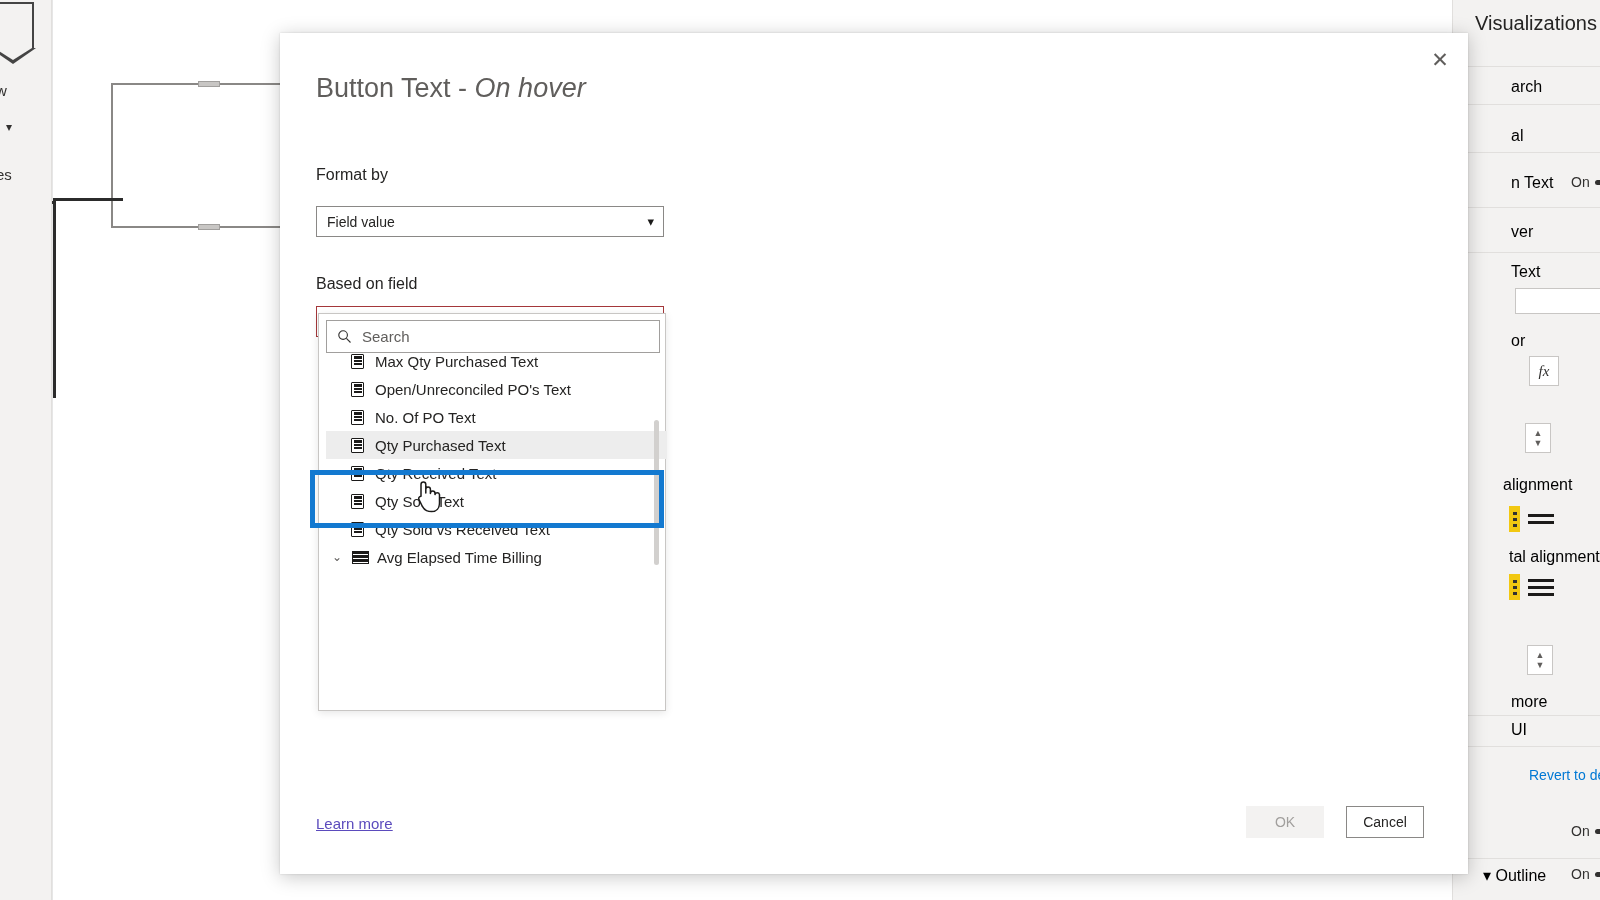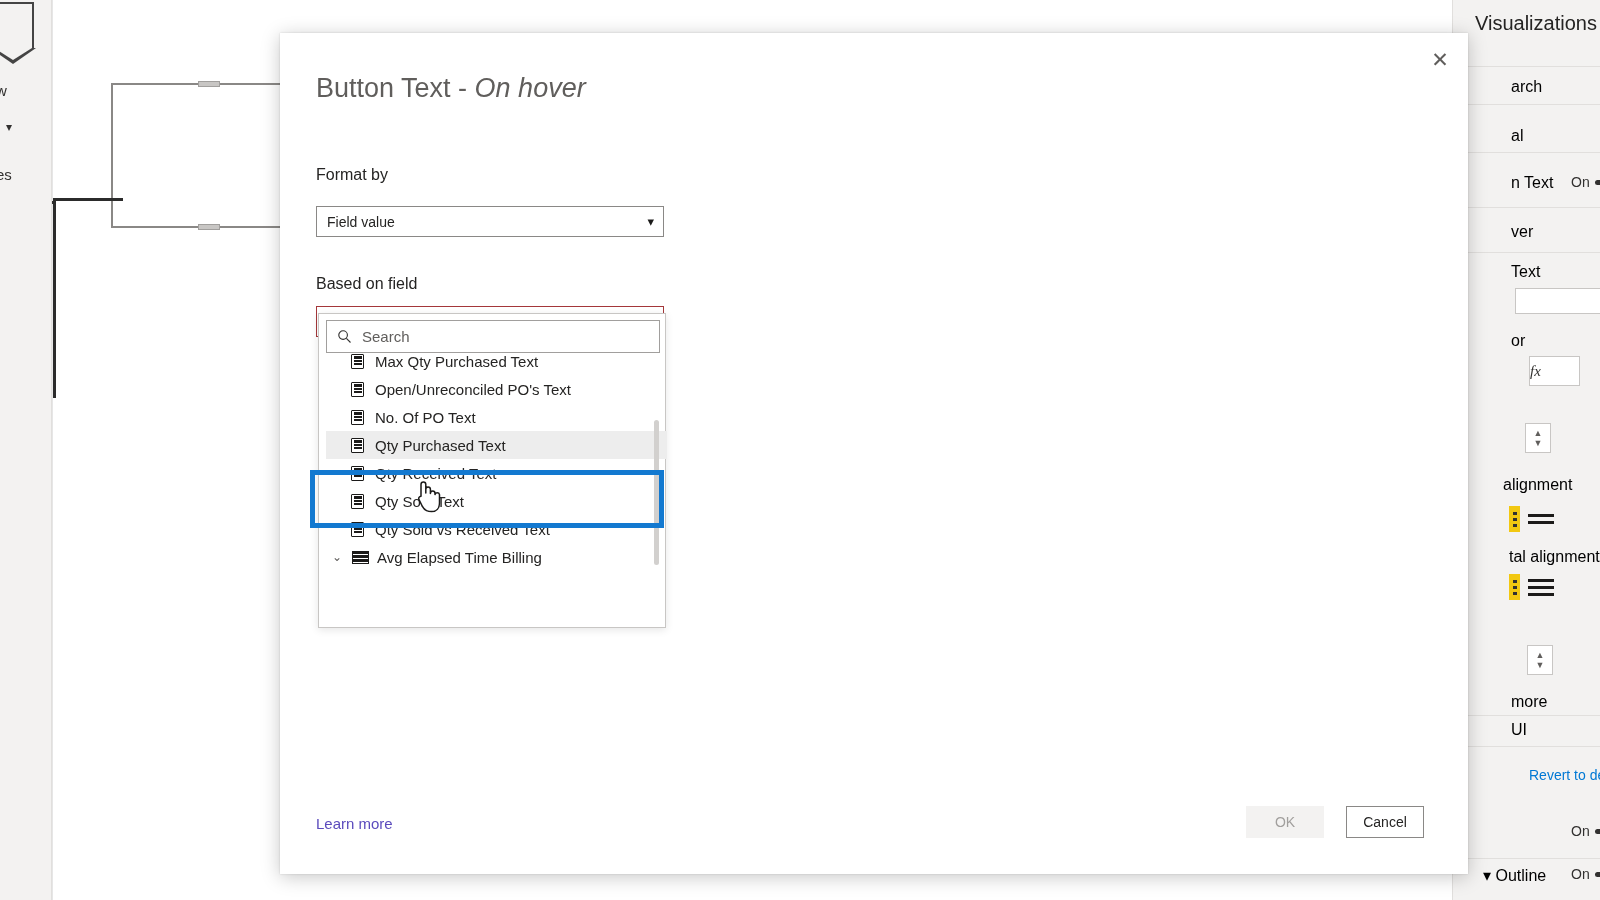--- a/index.html
+++ b/index.html
@@ -80,24 +80,24 @@
   .viz-input {
     position: absolute; background: #ffffff; border: 1px solid #c8c6c4;
   }
   .viz-sep { position: absolute; left: 0; width: 148px; height: 1px; background: #e1dfdd; }
   .toggle-on { position: absolute; display: flex; align-items: center; gap: 5px;
     font-size: 14px; color: #323130; }
   .toggle-pill {
     width: 34px; height: 5px; background: #323130; border-radius: 3px;
   }
   .fx-btn {
-    position: absolute; width: 51px; height: 30px;
+    position: absolute; width: 30px; height: 30px;
     border: 1px solid #c8c6c4; background: #ffffff;
     font-family: "Liberation Serif", serif; font-style: italic;
-    font-size: 15px; text-align: left; line-height: 28px; color: #323130;
+    font-size: 15px; text-align: center; line-height: 28px; color: #323130;
   }
   .spinner {
     position: absolute; width: 26px; height: 30px;
     border: 1px solid #c8c6c4; background: #ffffff;
     display: flex; flex-direction: column; align-items: center;
     justify-content: center; color: #605e5c; font-size: 9px; line-height: 10px;
   }
   .align-grp { position: absolute; display: flex; align-items: center; gap: 8px; }
   .align-sel {
     width: 11px; height: 26px; background: #f2c811;
@@ -137,21 +137,21 @@
     display: flex; align-items: center; padding: 0 28px 0 10px;
   }
   .dlg-select.error { border: 1px solid #a4373a; }
   .sel-chev {
     position: absolute; right: 9px; top: 0; height: 100%;
     display: flex; align-items: center; color: #1b1a19; font-size: 13px;
   }
 
   
   .dd-panel {
-    position: absolute; left: 318px; top: 313px; width: 348px; height: 315px;
+    position: absolute; left: 318px; top: 313px; width: 348px; height: 398px;
     background: #ffffff; border: 1px solid #c8c6c4;
     box-shadow: 0 2px 8px rgba(0,0,0,0.10);
   }
   .dd-search {
     position: absolute; left: 7px; top: 6px; width: 334px; height: 33px;
     border: 1px solid #a19f9d; background: #ffffff;
     display: flex; align-items: center; padding-left: 10px; gap: 10px;
   }
   .dd-search .ph { font-size: 15px; color: #605e5c; }
   .dd-list {
@@ -193,21 +193,21 @@
   .annot {
     position: absolute; left: 310px; top: 470px; width: 354px; height: 58px;
     border: 5px solid #1379d0; pointer-events: none;
   }
 
   
   .cursor { position: absolute; left: 412px; top: 478px; pointer-events: none; }
 
   .dlg-link {
     position: absolute; left: 36px; bottom: 42px;
-    font-size: 15px; color: #5b4bbd; 
+    font-size: 15px; color: #5b4bbd; text-decoration: underline;
   }
   .dlg-btn {
     position: absolute; bottom: 36px; height: 32px; width: 78px;
     font-size: 14px; display: flex; align-items: center; justify-content: center;
   }
   .dlg-btn.ok { right: 144px; background: #f3f2f1; color: #a19f9d; border: none; }
   .dlg-btn.cancel { right: 44px; background: #ffffff; color: #252423; border: 1px solid #8a8886; }
 </style>
 </head>
 <body>

